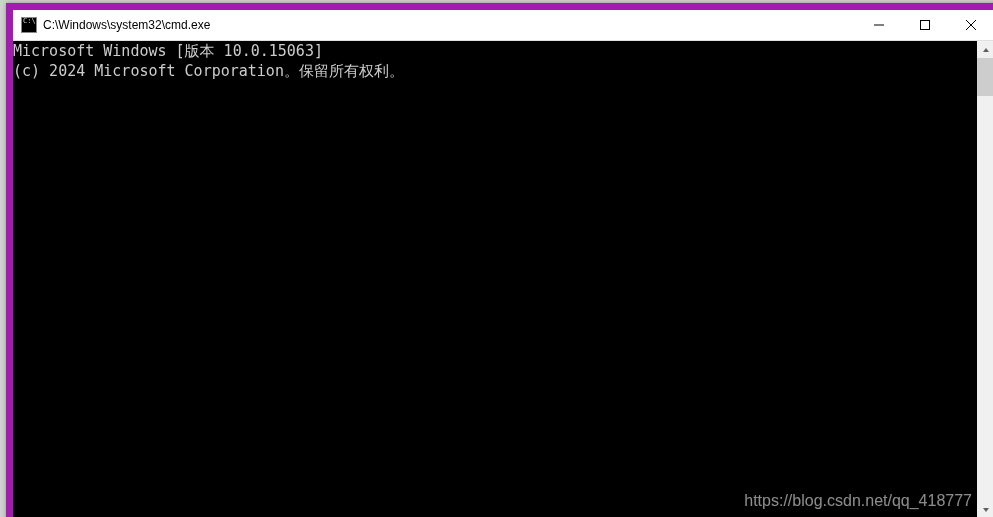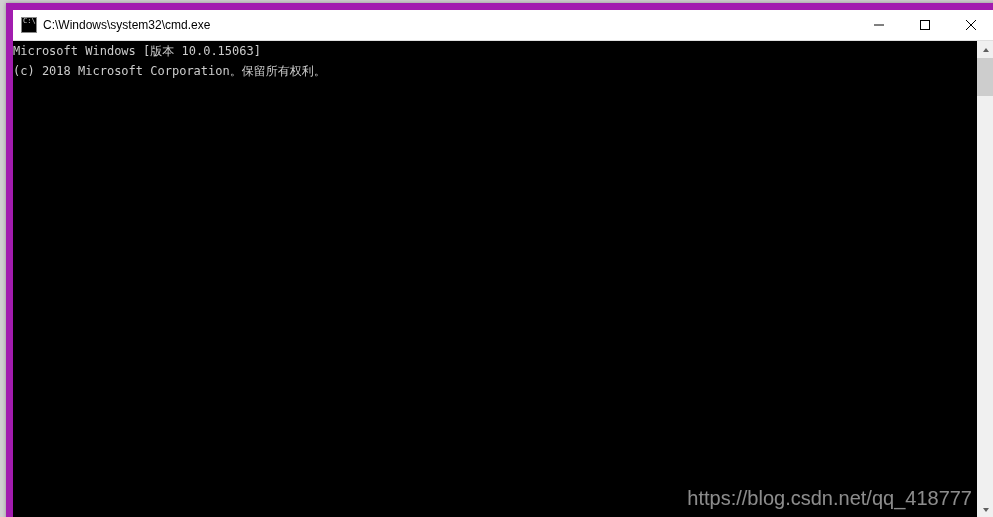--- a/index.html
+++ b/index.html
@@ -77,21 +77,21 @@
     flex: 1 1 auto;
     display: flex;
     background: #000000;
     min-height: 0;
   }
   .console {
     flex: 1 1 auto;
     background: #000000;
     color: #cccccc;
     font-family: "NSimSun", "SimSun", "Consolas", monospace;
-    font-size: 12px;
+    font-size: 15px;
     line-height: 20px;
     padding: 0px 0 0 0;
     white-space: pre;
     overflow: hidden;
   }
   .scrollbar {
     width: 17px;
     background: #f0f0f0;
     display: flex;
     flex-direction: column;
@@ -118,21 +118,21 @@
     right: 0;
     height: 38px;
     background: #cdcdcd;
   }
   .watermark {
     position: absolute;
     right: 22px;
     bottom: 8px;
     color: rgba(255,255,255,0.55);
     font-family: Arial, sans-serif;
-    font-size: 20px;
+    font-size: 16px;
     pointer-events: none;
   }
   .prompt-line { display: block; }
 </style>
 </head>
 <body>
 
 <div class="window">
 
   <div class="titlebar">
@@ -152,21 +152,21 @@
       <div class="win-btn close-btn">
         <svg viewBox="0 0 12 12">
             <line x1="1" y1="1" x2="11" y2="11"></line>
             <line x1="11" y1="1" x2="1" y2="11"></line>
           </svg>
       </div>
     </div>
   </div>
 
   <div class="client-area">
-    <div class="console"><span class="prompt-line">Microsoft Windows [版本 10.0.15063]</span><span class="prompt-line">(c) 2018 Microsoft Corporation。保留所有权利。</span><span class="prompt-line"></span></div>
+    <div class="console"><span class="prompt-line">Microsoft Windows [版本 10.0.15063]</span><span class="prompt-line">(c) 2024 Microsoft Corporation。保留所有权利。</span><span class="prompt-line"></span></div>
 
     <div class="scrollbar">
       <div class="sb-btn">
         <svg viewBox="0 0 8 8">
             <polygon points="4,2 7,6 1,6"></polygon>
           </svg>
       </div>
       <div class="sb-track">
         <div class="sb-thumb"></div>
       </div>

